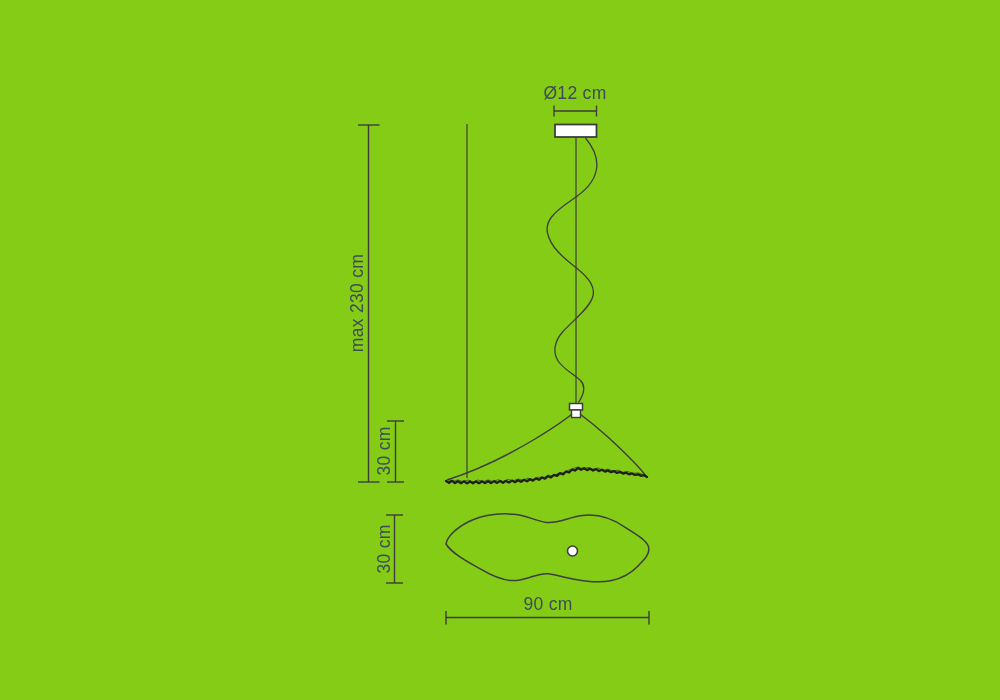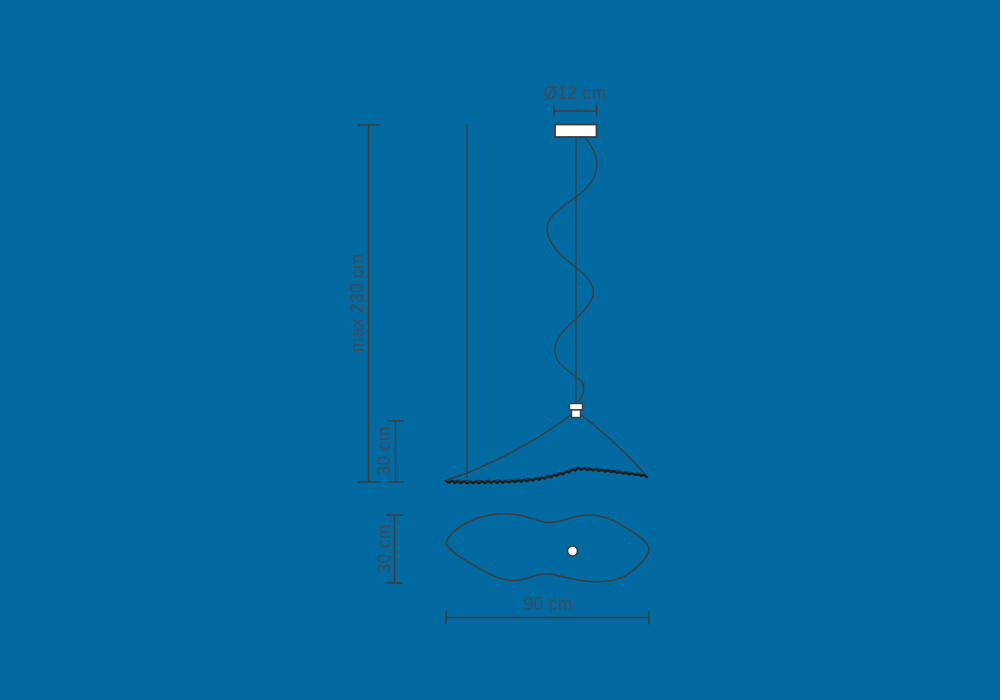--- a/index.html
+++ b/index.html
@@ -4,21 +4,21 @@
 <style>
   html, body {
     margin: 0;
     padding: 0;
     background: #ffffff;
   }
   .stage {
     position: relative;
     width: 1000px;
     height: 700px;
-    background: #0369a1;
+    background: #84cc16;
     overflow: hidden;
   }
   svg {
     display: block;
   }
   .dim-text {
     font-family: "Liberation Sans", sans-serif;
     font-size: 17.5px;
     font-weight: 400;
     letter-spacing: 0.3px;

